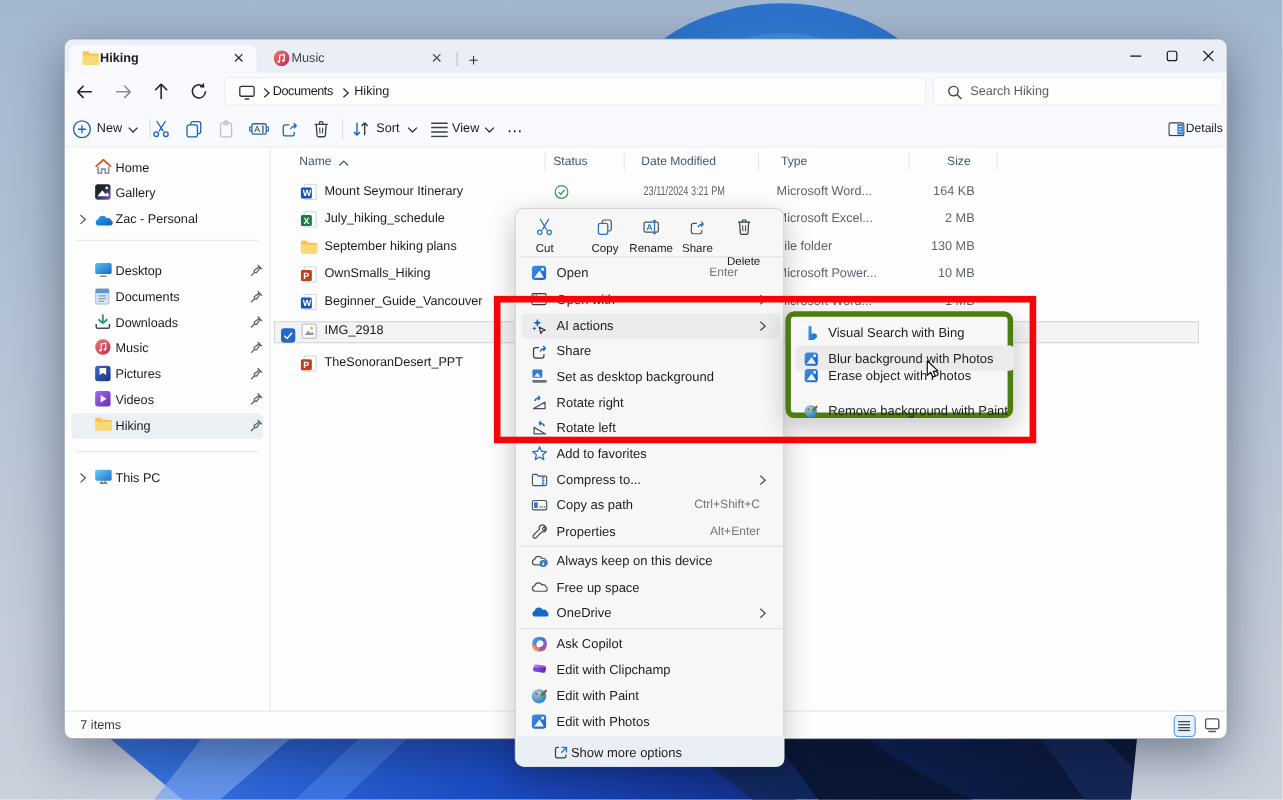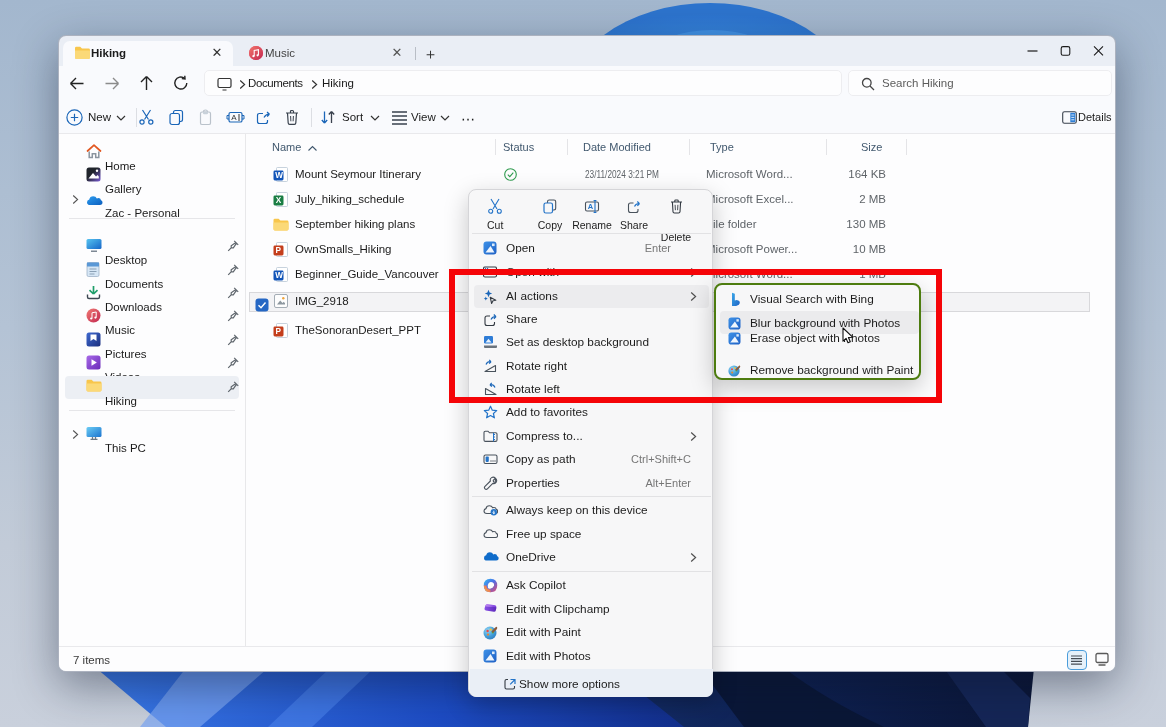--- a/index.html
+++ b/index.html
@@ -25,21 +25,21 @@
 #searchbox { position:absolute; left:789px; top:4px; width:264px; height:26px; background:#fdfdfe; border:1px solid #ededf0; border-radius:5px; font-size:11.5px; color:#5c5c5c; }
 
 #toolbar { position:absolute; left:0; top:65px; width:100%; height:33px; background:#f9fafd; border-bottom:1px solid #e9e9ec; }
 .tbtxt { position:absolute; top:10px; font-size:11.5px; color:#1b1b1b; }
 .tbsep { position:absolute; top:7px; width:1px; height:19px; background:#dcdee3; }
 
 #content { position:absolute; left:0; top:98px; width:100%; height:512px; background:#fdfdfe; }
 #side { position:absolute; left:0; top:0; width:186px; height:512px; }
 #sidedivider { position:absolute; left:186px; top:0; width:1px; height:512px; background:#e8e8ea; }
 .sitem { position:absolute; left:0; width:186px; height:23px; font-size:11.5px; color:#1b1b1b; }
-.sitem .txt { position:absolute; left:46px; top:19px; }
+.sitem .txt { position:absolute; left:46px; top:6px; }
 .sitem .sic { position:absolute; left:27px; top:3px; }
 .sitem .chev2 { position:absolute; left:13px; top:6px; }
 .sitem .pin { position:absolute; left:167px; top:4px; }
 .ssep { position:absolute; left:10px; width:166px; height:1px; background:#e6e6e9; }
 #hikingsel { position:absolute; left:6px; top:241.5px; width:174px; height:23px; background:#eceff4; border-radius:4px; }
 
 #files { position:absolute; left:187px; top:0; width:871px; height:512px; }
 .col { position:absolute; font-size:11px; color:#41586e; }
 .hsep { position:absolute; top:5px; width:1px; height:16px; background:#e4e4e7; }
 .frow { position:absolute; font-size:11.5px; color:#1b1b1b; white-space:nowrap; }
@@ -54,21 +54,21 @@
 #menu { position:absolute; left:468px; top:189px; width:245px; height:508px; background:#f7f7f8; border:1px solid #d5d5d8; border-radius:8px; box-shadow:0 8px 24px rgba(0,0,0,.22); z-index:5; }
 .mitem { position:absolute; left:5px; width:235px; height:23px; font-size:11.8px; color:#1c1c1c; }
 .mitem .mic { position:absolute; left:9px; top:4px; }
 .mitem .mtx { position:absolute; left:32px; top:4px; white-space:nowrap; }
 .mitem .msc { position:absolute; right:18px; top:5px; font-size:11px; color:#767676; }
 .mitem .mch2 { position:absolute; right:12px; top:6px; }
 .msep { position:absolute; left:3px; width:239px; height:1px; background:#e2e2e4; }
 #aihl { position:absolute; left:5px; top:95px; width:235px; height:23px; background:#ececee; border-radius:4px; }
 #smo { position:absolute; left:1px; top:479px; width:243px; height:28px; background:#eaeff6; border-radius:0 0 7px 7px; }
 
-#submenu { position:absolute; left:714px; top:283px; width:207px; height:97px; background:#f7f7f8; border:2px solid #4d7c0f; border-radius:8px; box-shadow:0 8px 24px rgba(0,0,0,.22); z-index:6; }
+#submenu { position:absolute; left:714px; top:283px; width:207px; height:97px; background:#f7f7f8; border:5px solid #4d7c0f; border-radius:8px; box-shadow:0 8px 24px rgba(0,0,0,.22); z-index:6; }
 .smitem { position:absolute; left:4px; width:199px; height:23px; font-size:11.8px; color:#1c1c1c; }
 .smitem .mic { position:absolute; left:8px; top:4px; }
 .smitem .mtx { position:absolute; left:30px; top:4px; white-space:nowrap; }
 #blurhl { position:absolute; left:4px; top:26px; width:199px; height:23px; background:#ebebed; border-radius:4px; }
 
 #redrect { position:absolute; left:449px; top:269px; width:493px; height:134px; border:6px solid #f50408; z-index:8; }
 #cursor { position:absolute; left:840px; top:327px; z-index:9; }
 </style>
 </head>
 <body>

